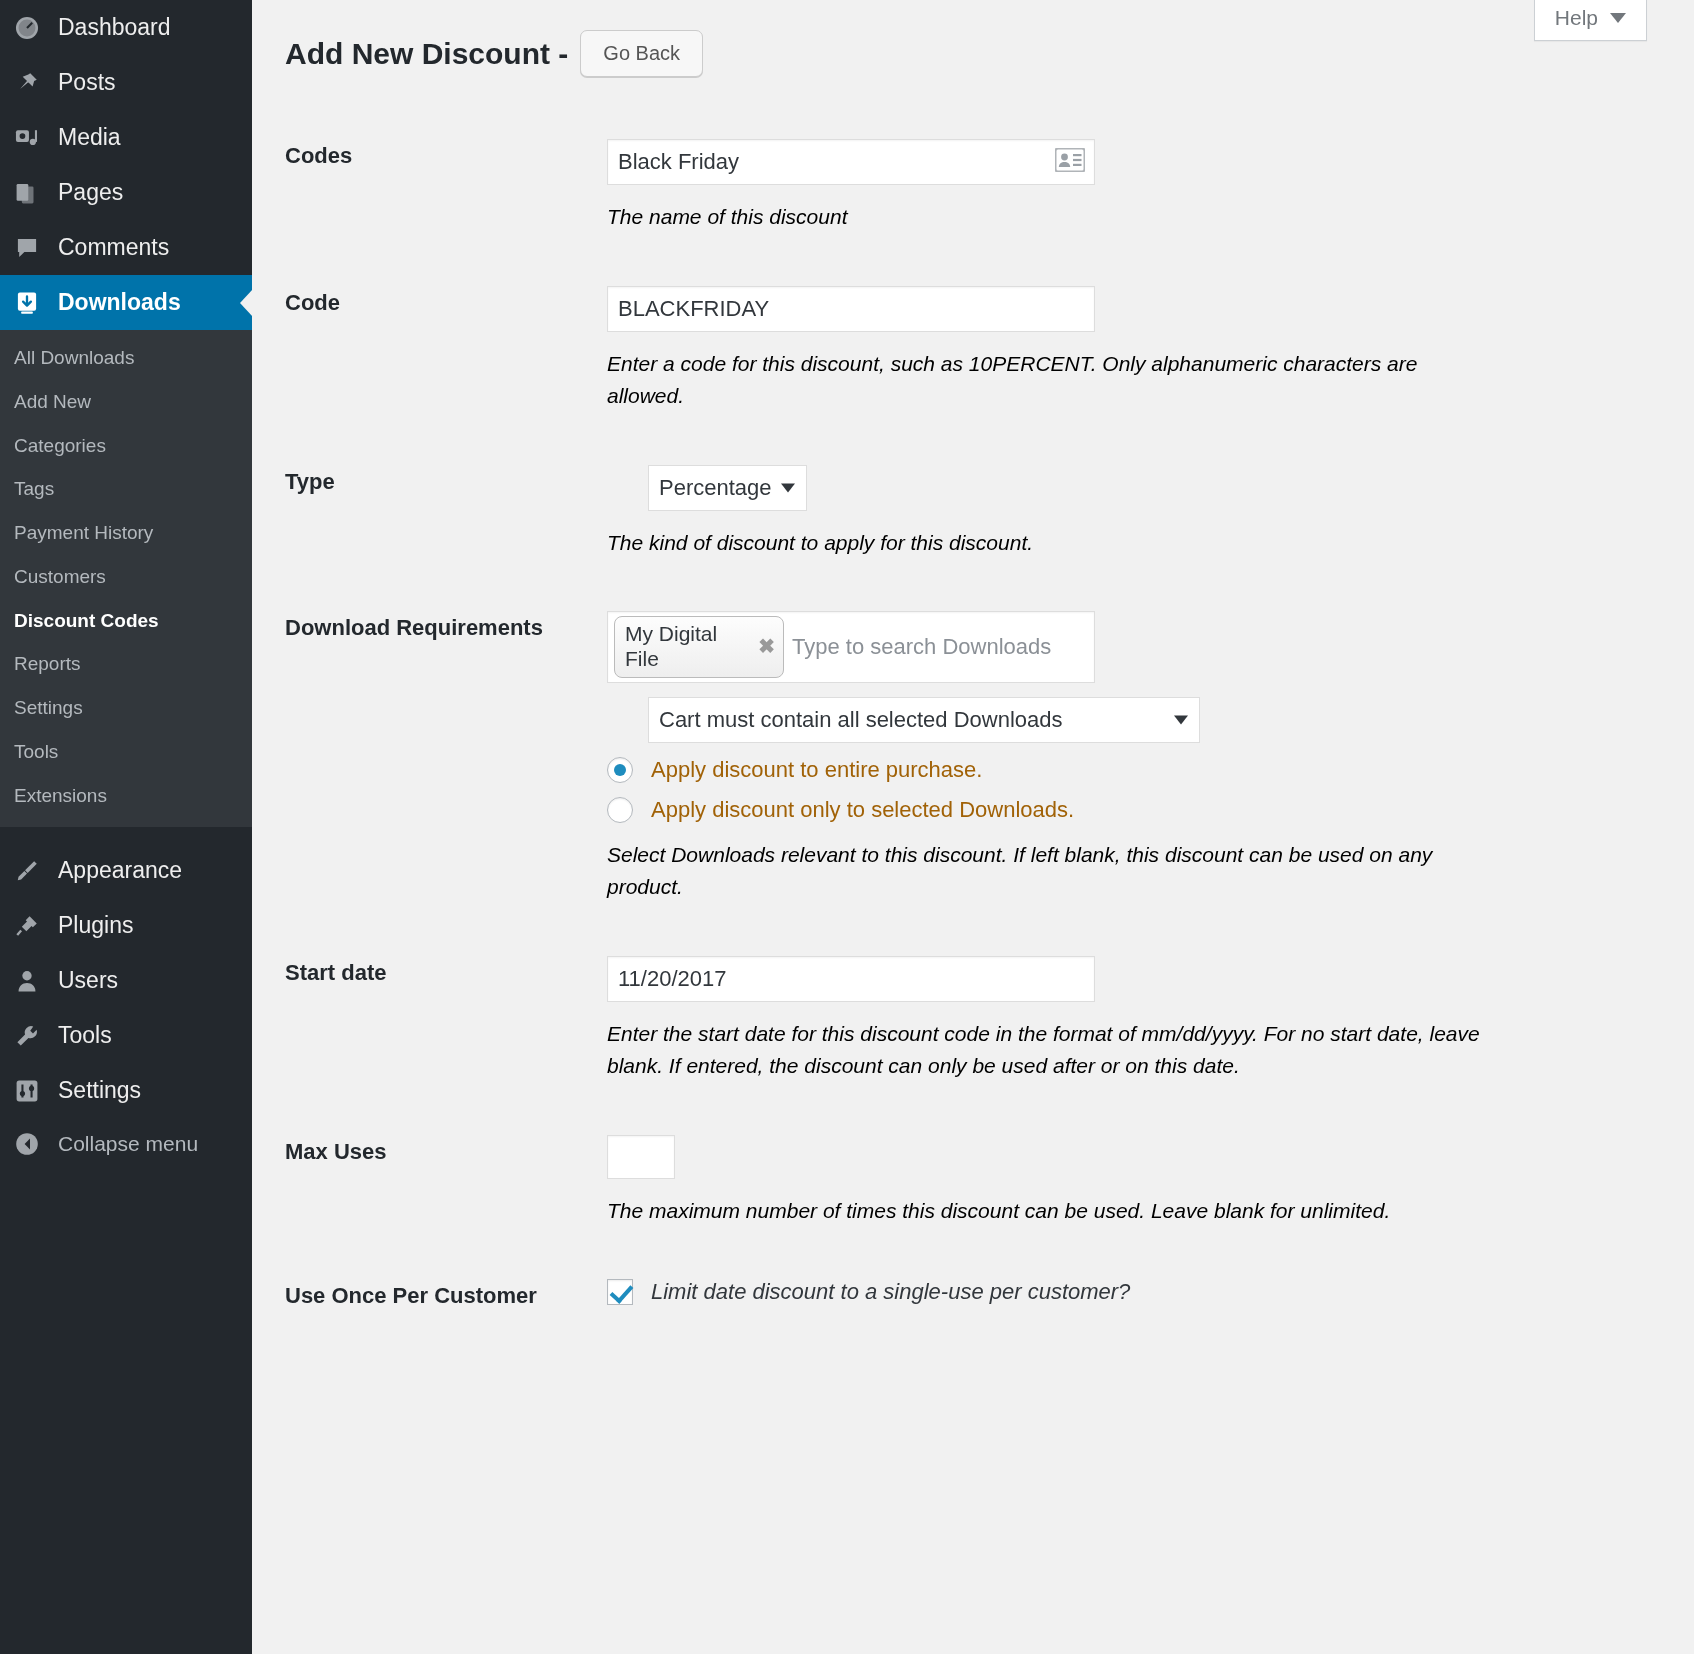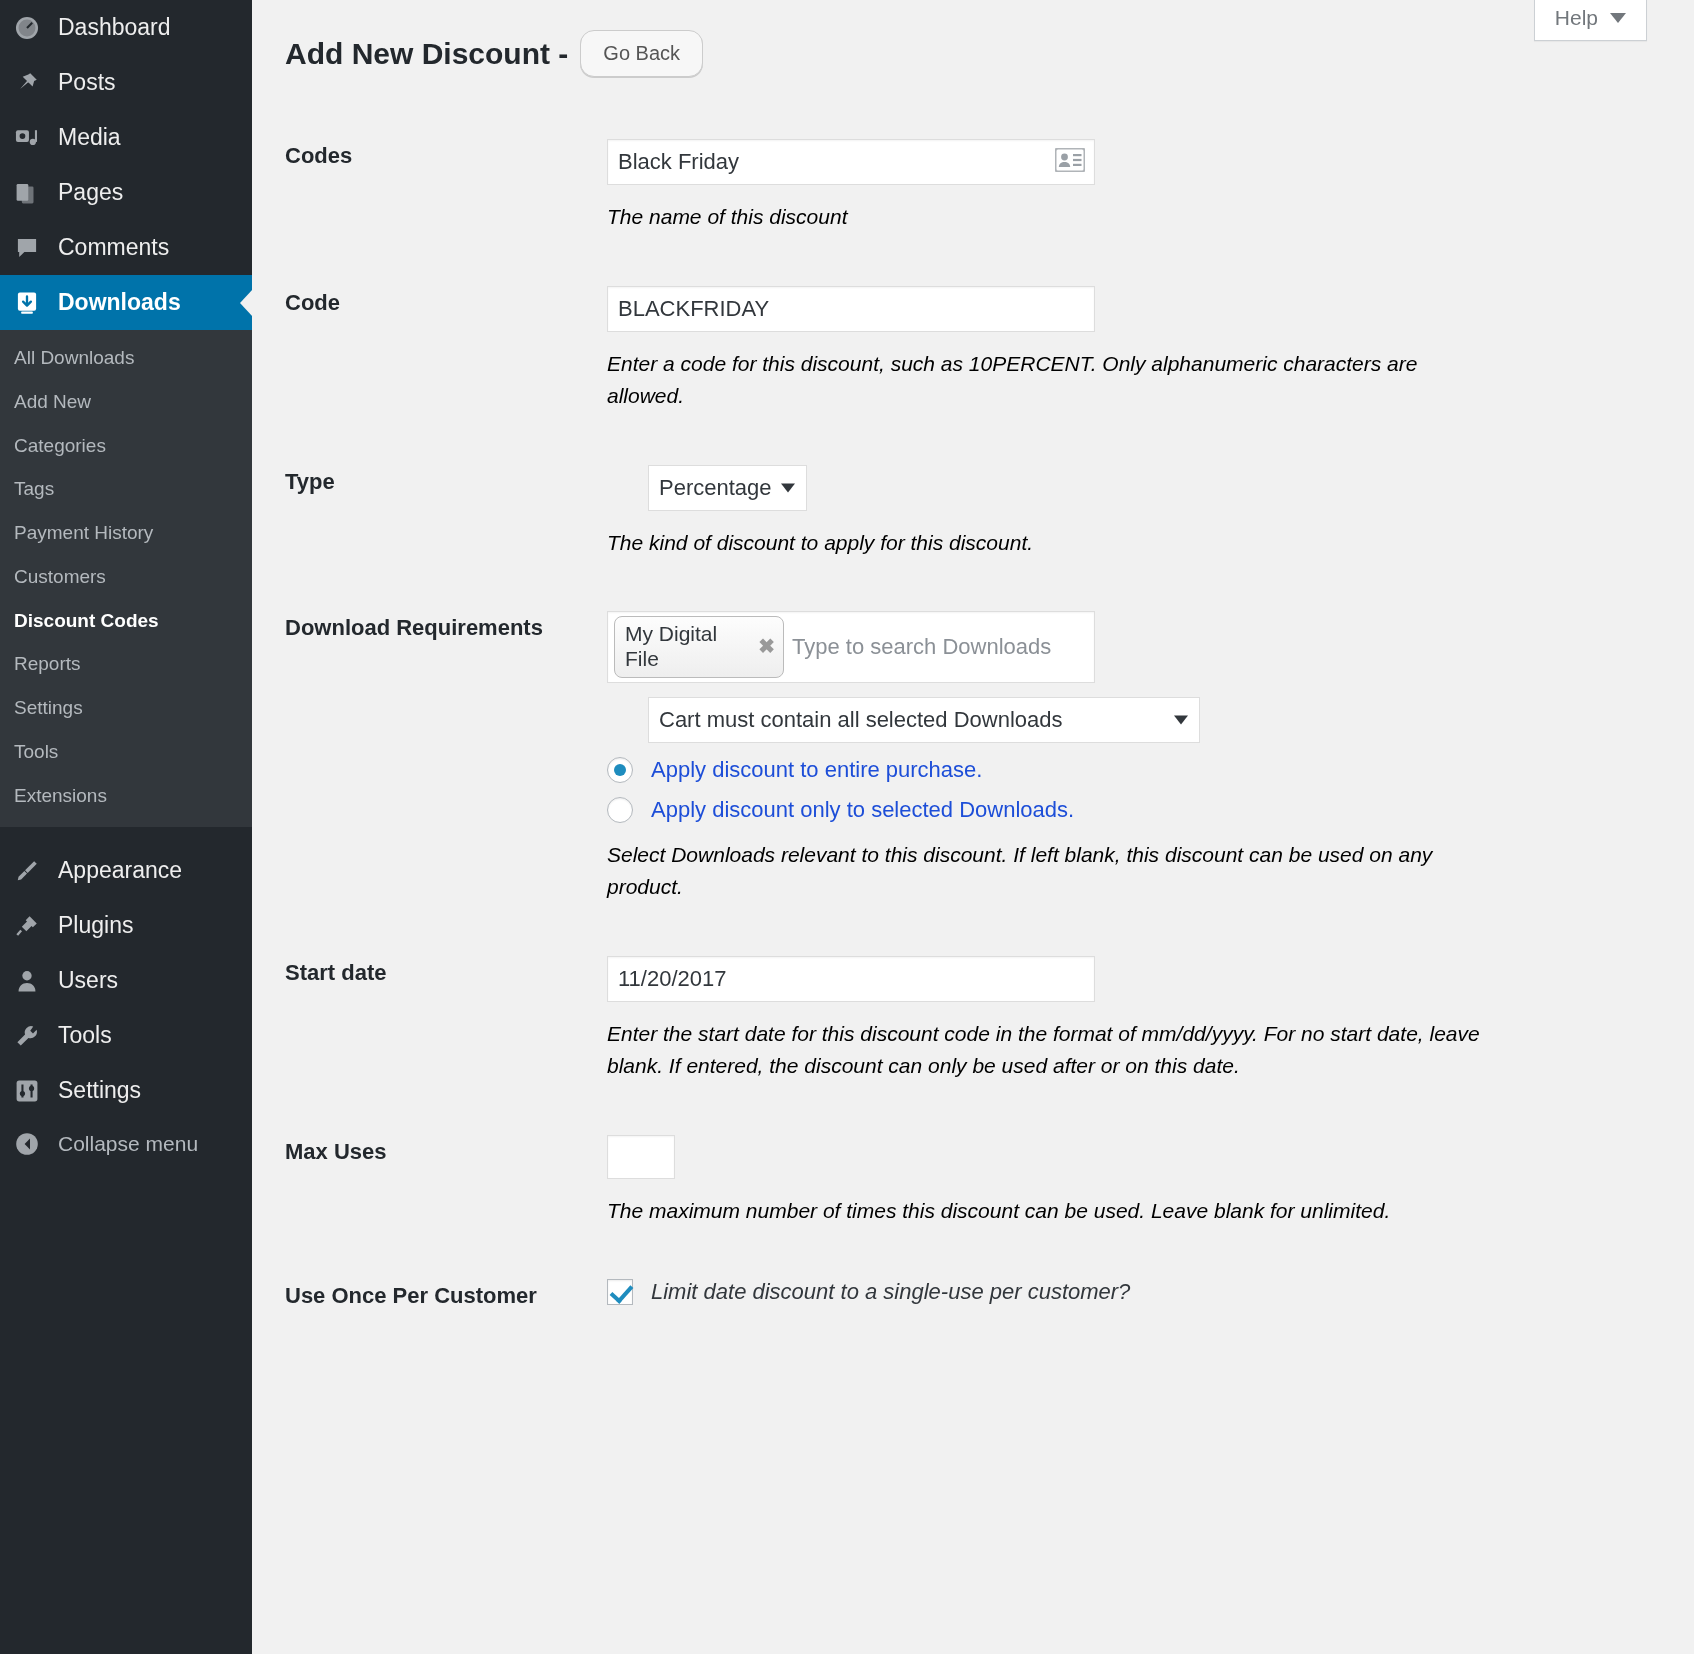--- a/index.html
+++ b/index.html
@@ -131,21 +131,21 @@
   .page-title {
     font-size: 30px;
     font-weight: 700;
     color: #23282d;
     line-height: 1;
   }
   .go-back-btn {
     margin-left: 12px;
     background: #f7f7f7;
     border: 1px solid #ccc;
-    border-radius: 14px;
+    border-radius: 7px;
     color: #555;
     font-size: 20px;
     padding: 11px 22px;
     box-shadow: 0 1px 0 #ccc;
     cursor: pointer;
     font-family: "Liberation Sans", sans-serif;
   }
 
   
   .form-table {
@@ -300,21 +300,21 @@
   }
   .radio.checked::after {
     content: "";
     width: 12px; height: 12px;
     border-radius: 50%;
     background: #1e8cbe;
     display: block;
   }
   .radio-label {
     font-size: 22px;
-    color: #1d4ed8;
+    color: #a16207;
     cursor: pointer;
   }
 
   
   .check-row {
     display: flex;
     align-items: center;
     gap: 18px;
   }
   .checkbox {

